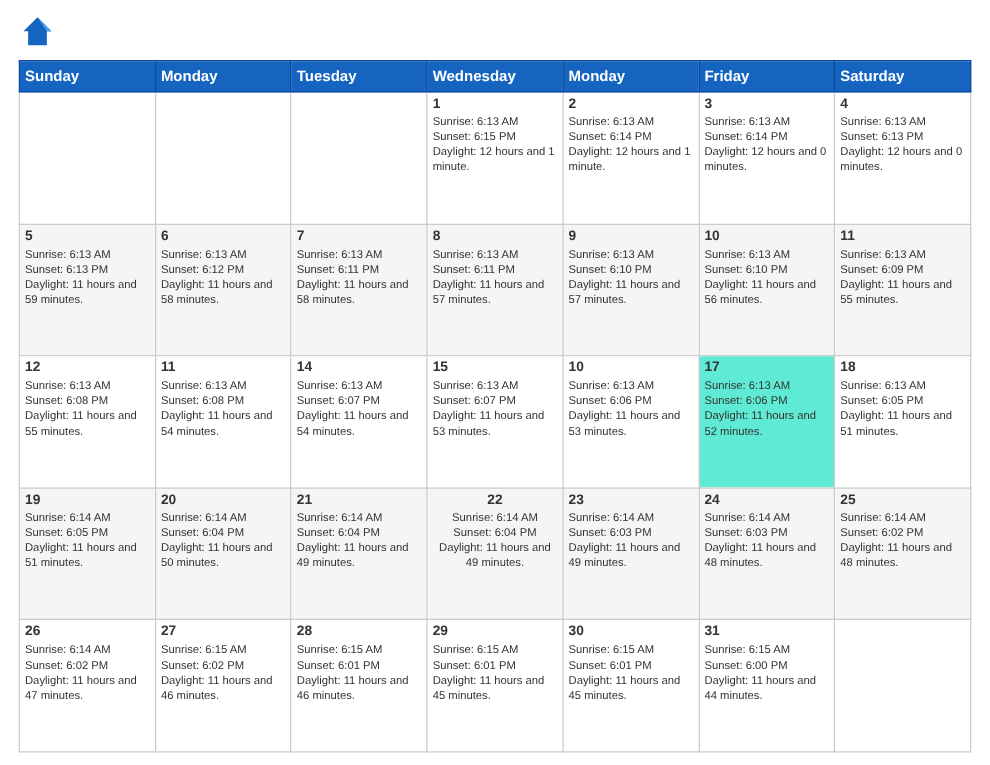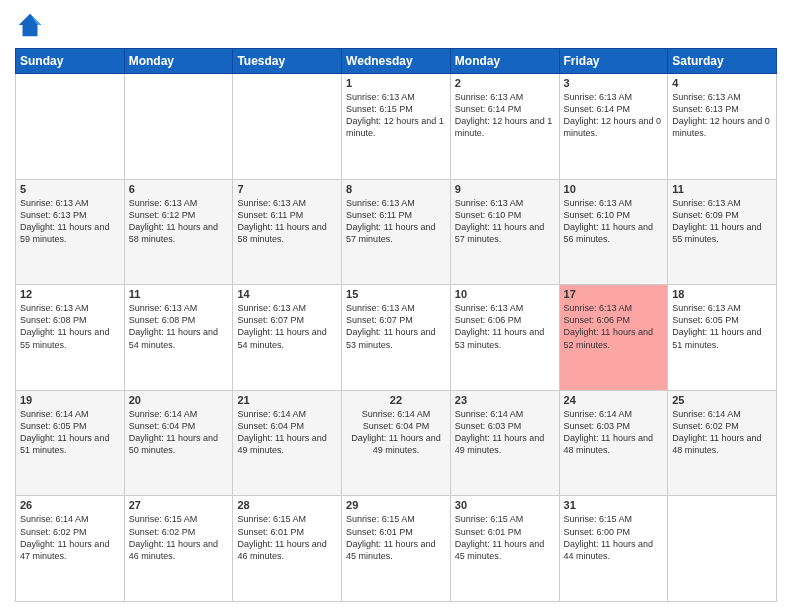--- a/index.html
+++ b/index.html
@@ -222,21 +222,21 @@
           <div class="cell-info">
             Sunrise: 6:13 AM<br>Sunset: 6:07 PM<br>Daylight: 11 hours and 53 minutes.
           </div>
           </td>
           <td style="background: rgb(255, 255, 255);">
             <div class="day-number">10</div>
           <div class="cell-info">
             Sunrise: 6:13 AM<br>Sunset: 6:06 PM<br>Daylight: 11 hours and 53 minutes.
           </div>
           </td>
-          <td style="background: #fca5a5;">
+          <td style="background: #5eead4;">
             <div class="day-number">17</div>
           <div class="cell-info">
             Sunrise: 6:13 AM<br>Sunset: 6:06 PM<br>Daylight: 11 hours and 52 minutes.
           </div>
           </td>
           <td style="background: rgb(255, 255, 255);">
             <div class="day-number">18</div>
           <div class="cell-info">
             Sunrise: 6:13 AM<br>Sunset: 6:05 PM<br>Daylight: 11 hours and 51 minutes.
           </div>

